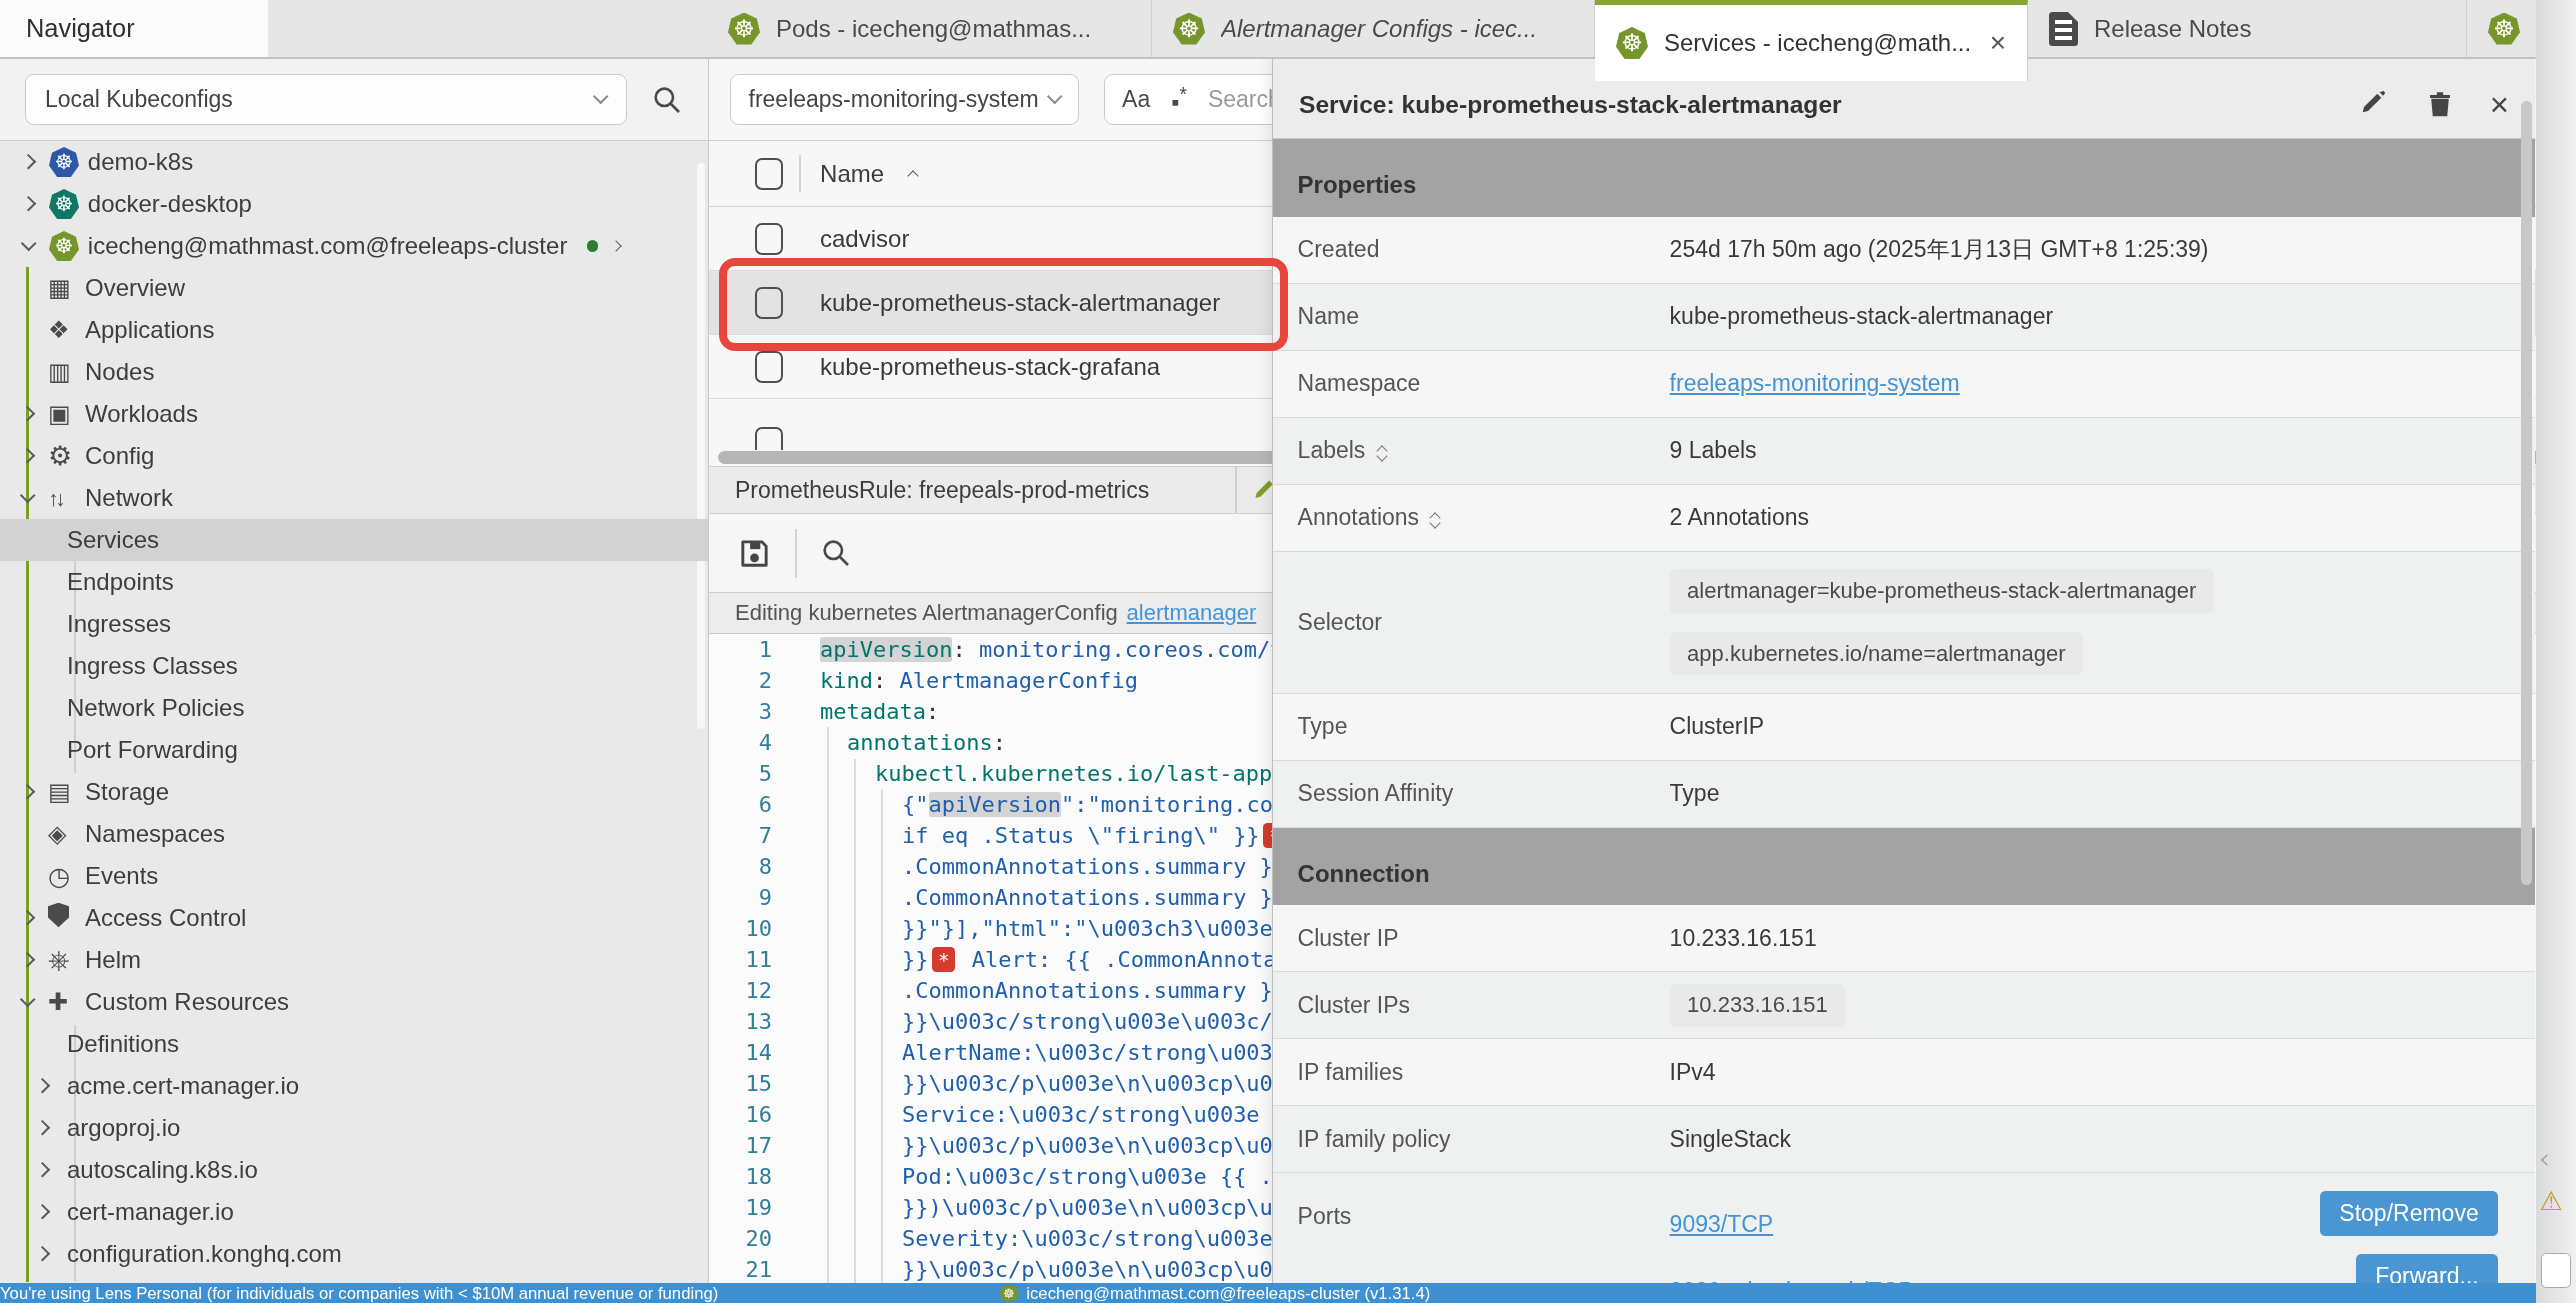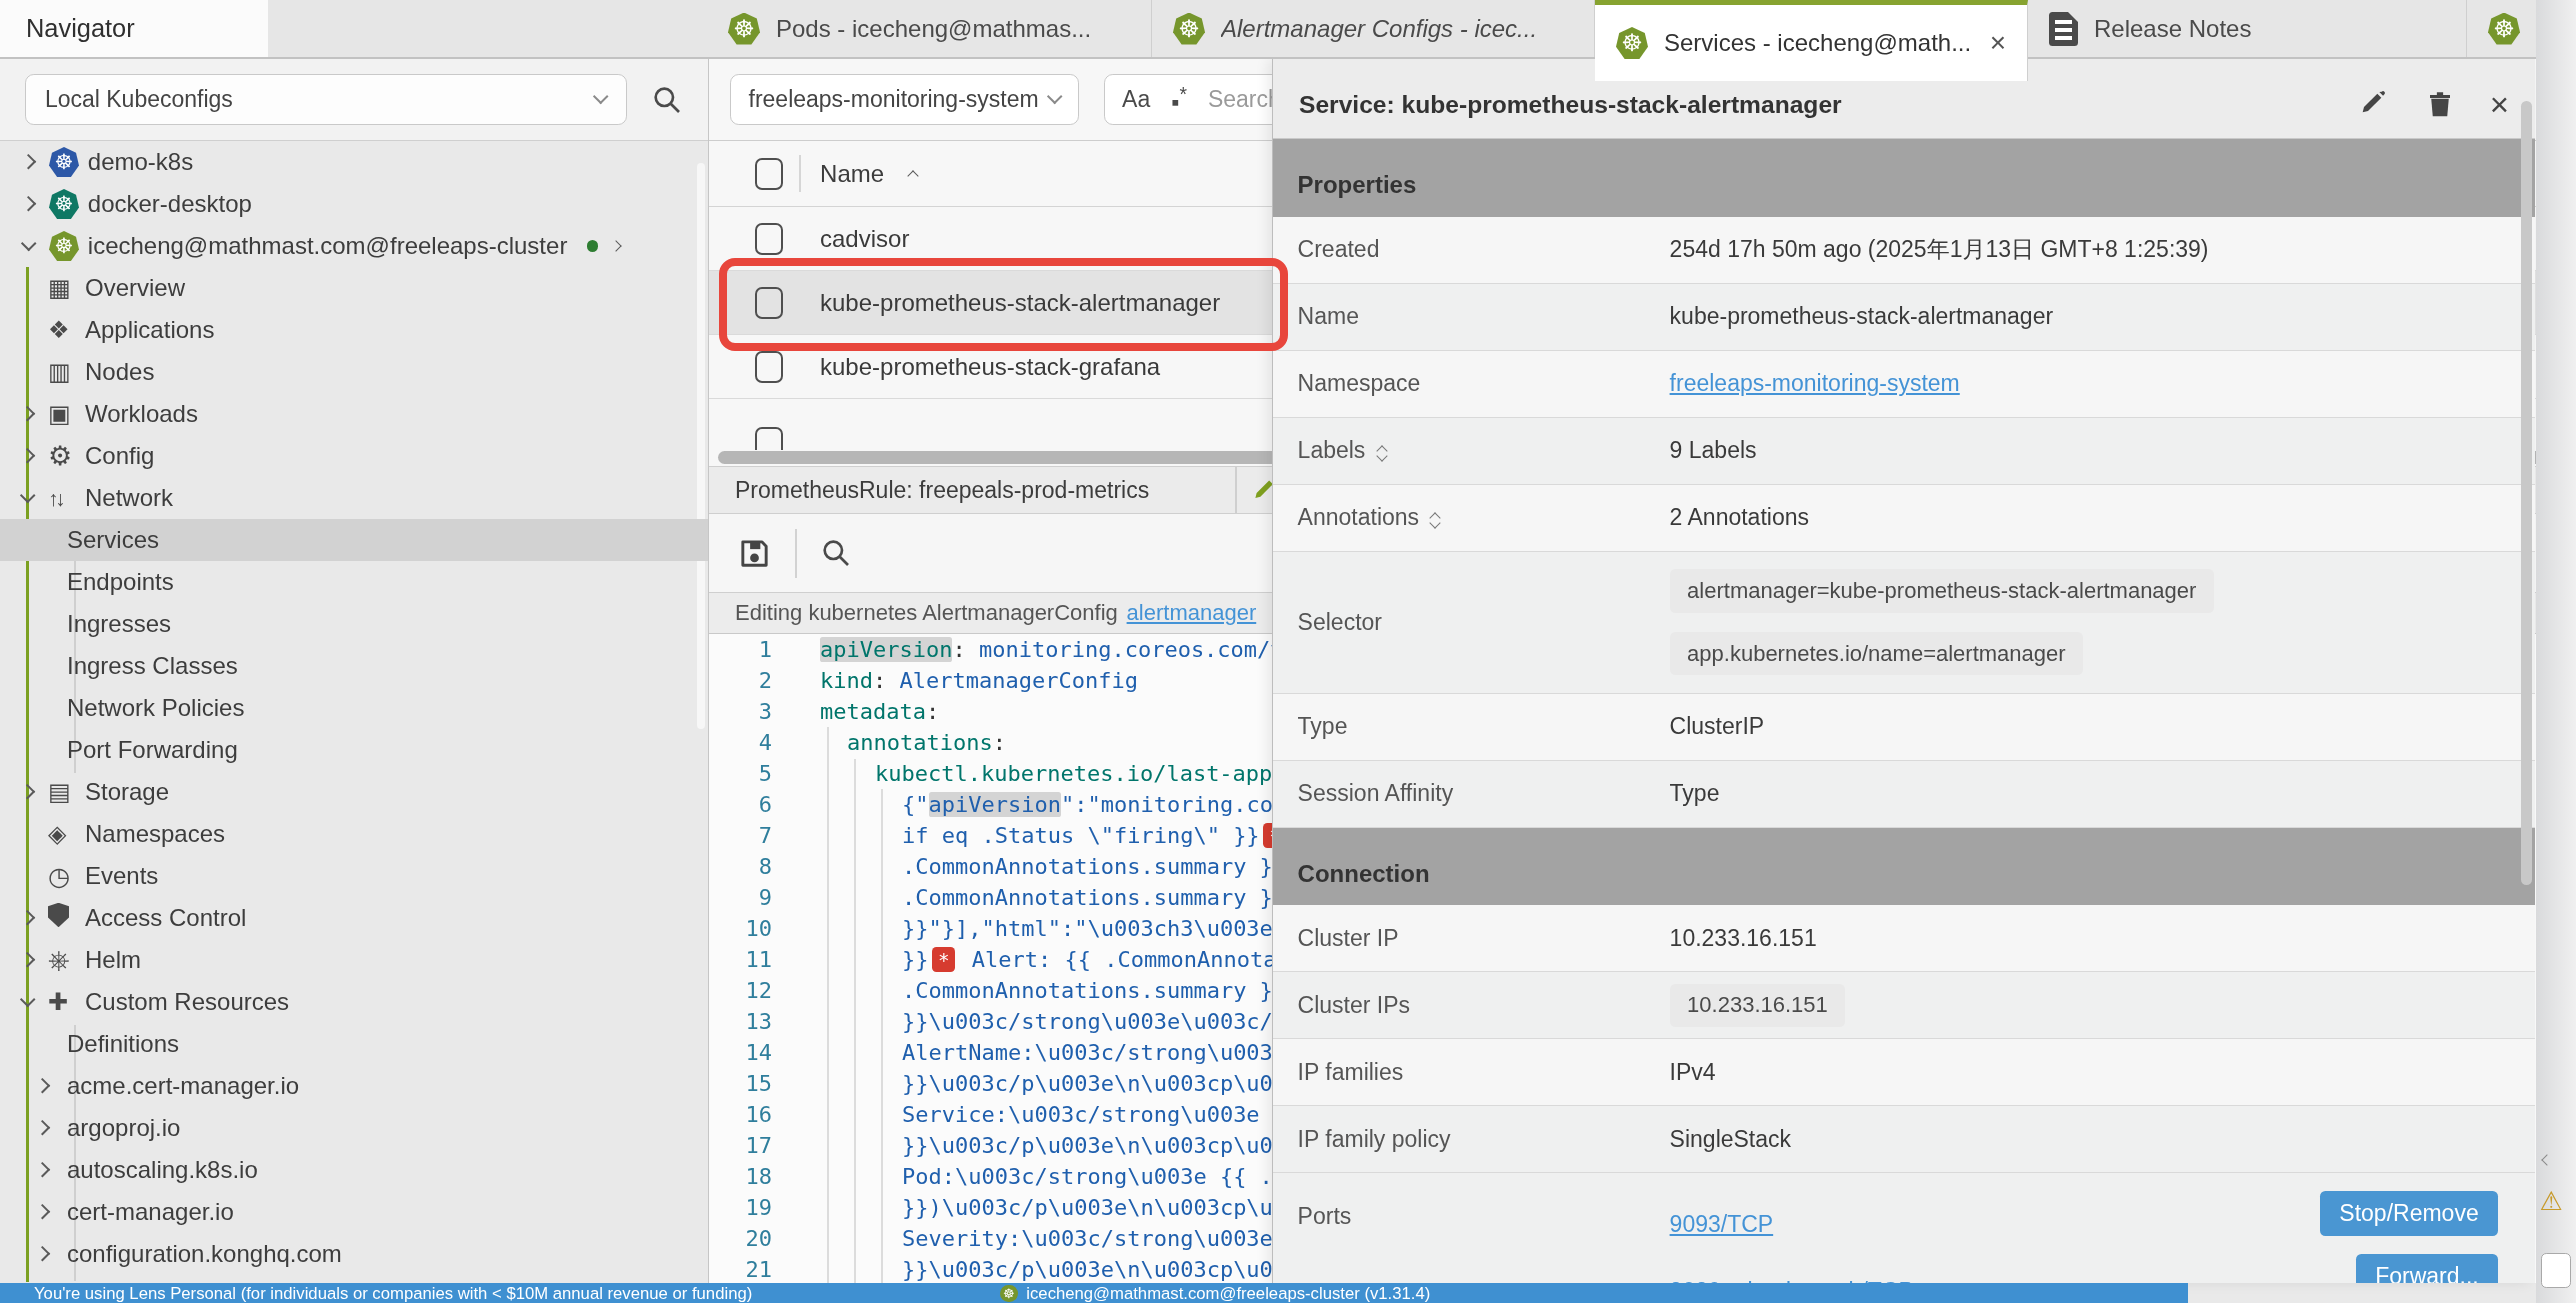--- a/index.html
+++ b/index.html
@@ -133,21 +133,21 @@
   .expander { display:flex; flex-direction:column; gap:2.6px; }
   .expander .chv { border-color:#777; }
   .ports-row { position:relative; min-height:146px; display:flex; padding:23px 24.6px 0 24.6px; border-bottom:none; font-size:23px; }
   .ports-links { display:flex; flex-direction:column; gap:40px; }
   .btn { position:absolute; right:37px; background:#4a96d2; color:#fff; font-size:23px; border:none; border-radius:5.3px; padding:8.8px 19.3px; font-family:"Liberation Sans",sans-serif; }
   .btn.b1 { top:17.5px; }
   .btn.b2 { top:81px; }
   .d-scroll-thumb { position:absolute; right:3.5px; top:42px; width:10.5px; height:784px; background:#c8c8c8; border-radius:5.3px; }
 
   
-  .statusbar { position:absolute; left:0; top:1283px; width:2188px; height:21px; background:#3f90d1; color:#fff; display:flex; align-items:center; font-size:16.7px; padding-left:34px; z-index:45; }
+  .statusbar { position:absolute; left:0; top:1283px; width:2536px; height:21px; background:#3f90d1; color:#fff; display:flex; align-items:center; font-size:16.7px; padding-left:0; z-index:45; }
   .status-right { position:absolute; left:1000px; display:flex; align-items:center; gap:8.8px; }
   .mini-k8s { width:17.5px; height:17.5px; border-radius:50%; background:#76962c; color:#fff; font-size:13px; line-height:17.5px; text-align:center; }
   .rightstrip { position:absolute; left:2536px; top:0; width:40px; height:1304px; background:linear-gradient(90deg,#d9dadc,#f0f0f0); z-index:44; }
   .rs-chev { position:absolute; left:7px; top:1156px; }
   .rs-warn { position:absolute; left:3.5px; top:1186px; color:#c79a2a; font-size:26px; }
   .rs-box { position:absolute; left:5.3px; top:1253px; width:30px; height:35px; background:#fff; border:1.8px solid #a9a9a9; border-radius:5.3px; }
   .redbox { position:absolute; left:719px; top:258px; width:569px; height:93px; border:8px solid #e8463c; border-radius:16px; z-index:60; }
 </style>
 </head>
 <body>

